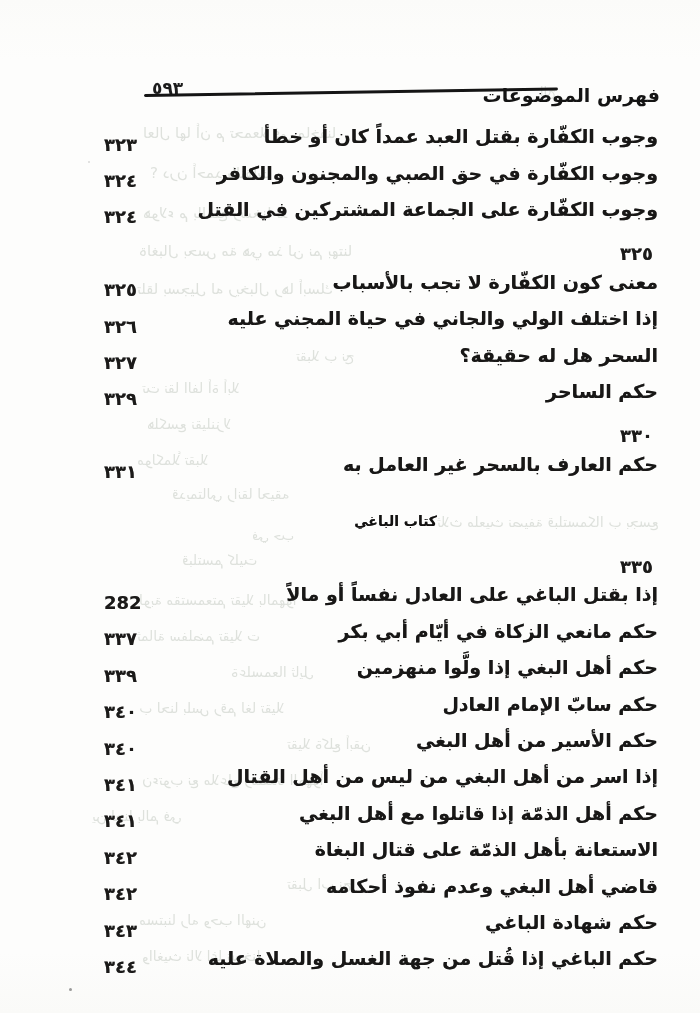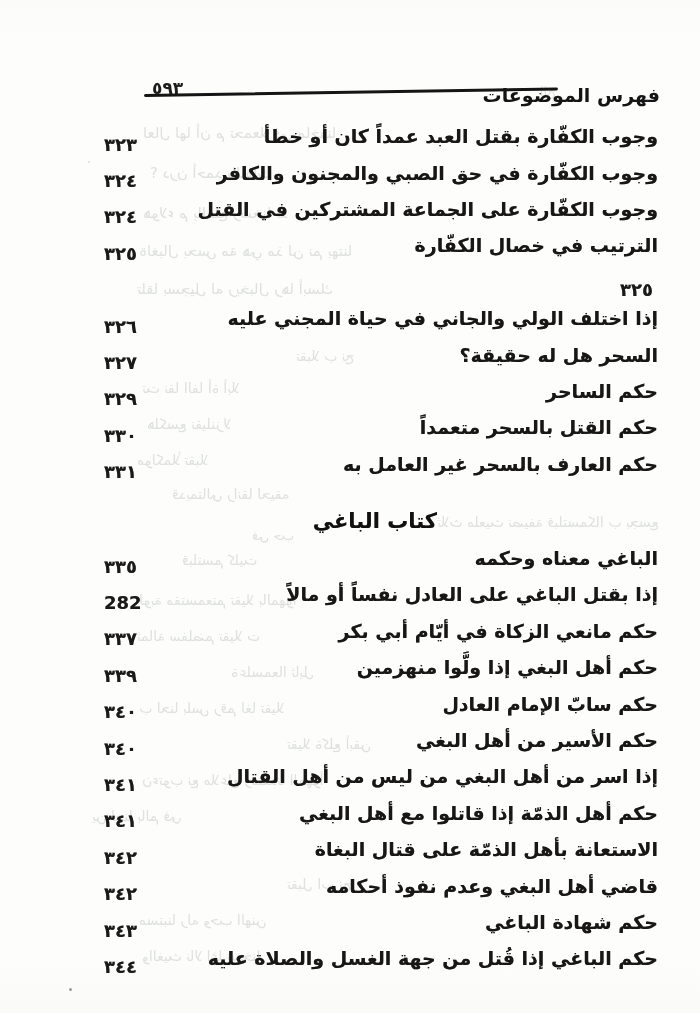--- a/index.html
+++ b/index.html
@@ -39,21 +39,21 @@
     white-space:nowrap;
   }
   .n{
     font-size:18px;font-weight:700;color:#1b1a19;direction:ltr;
     text-shadow:0 0 .3px rgba(20,20,20,.5);
     min-width:38px;text-align:left;margin-top:16px;
   }
   .sec-heading{
     height:38px;margin-top:20px;display:flex;align-items:center;
     justify-content:flex-start;direction:rtl;padding-right:263px;
-    font-size:21px;font-weight:800;color:#121110;
+    font-size:14px;font-weight:800;color:#121110;
     text-shadow:0 0 .4px rgba(10,10,10,.6);
   }
   
   .ghost{
     position:absolute;direction:rtl;white-space:nowrap;
     color:#72816f;opacity:.22;
     transform:scaleX(-1);filter:blur(.7px);
     font-size:14px;pointer-events:none;
   }
   .speck{position:absolute;background:#4a4a4a;border-radius:50%;}
@@ -102,51 +102,49 @@
     </div>
     <div class="row">
       <span class="t">وجوب الكفّارة في حق الصبي والمجنون والكافر</span>
       <span class="n">٣٢٤</span>
     </div>
     <div class="row">
       <span class="t">وجوب الكفّارة على الجماعة المشتركين في القتل</span>
       <span class="n">٣٢٤</span>
     </div>
     <div class="row">
-      <span class="t">الترتيب في خصال الكفّارة</span>
       <span class="n">٣٢٥</span>
     </div>
     <div class="row">
+      <span class="t">معنى كون الكفّارة لا تجب بالأسباب</span>
       <span class="n">٣٢٥</span>
     </div>
     <div class="row">
       <span class="t">إذا اختلف الولي والجاني في حياة المجني عليه</span>
       <span class="n">٣٢٦</span>
     </div>
     <div class="row">
       <span class="t">السحر هل له حقيقة؟</span>
       <span class="n">٣٢٧</span>
     </div>
     <div class="row">
       <span class="t">حكم الساحر</span>
       <span class="n">٣٢٩</span>
     </div>
     <div class="row">
-      <span class="t">حكم القتل بالسحر متعمداً</span>
       <span class="n">٣٣٠</span>
     </div>
     <div class="row">
       <span class="t">حكم العارف بالسحر غير العامل به</span>
       <span class="n">٣٣١</span>
     </div>
 
     <div class="sec-heading">كتاب الباغي</div>
 
     <div class="row">
-      <span class="t">الباغي معناه وحكمه</span>
       <span class="n">٣٣٥</span>
     </div>
     <div class="row">
       <span class="t">إذا بقتل الباغي على العادل نفساً أو مالاً</span>
       <span class="n">282</span>
     </div>
     <div class="row">
       <span class="t">حكم مانعي الزكاة في أيّام أبي بكر</span>
       <span class="n">٣٣٧</span>
     </div>

